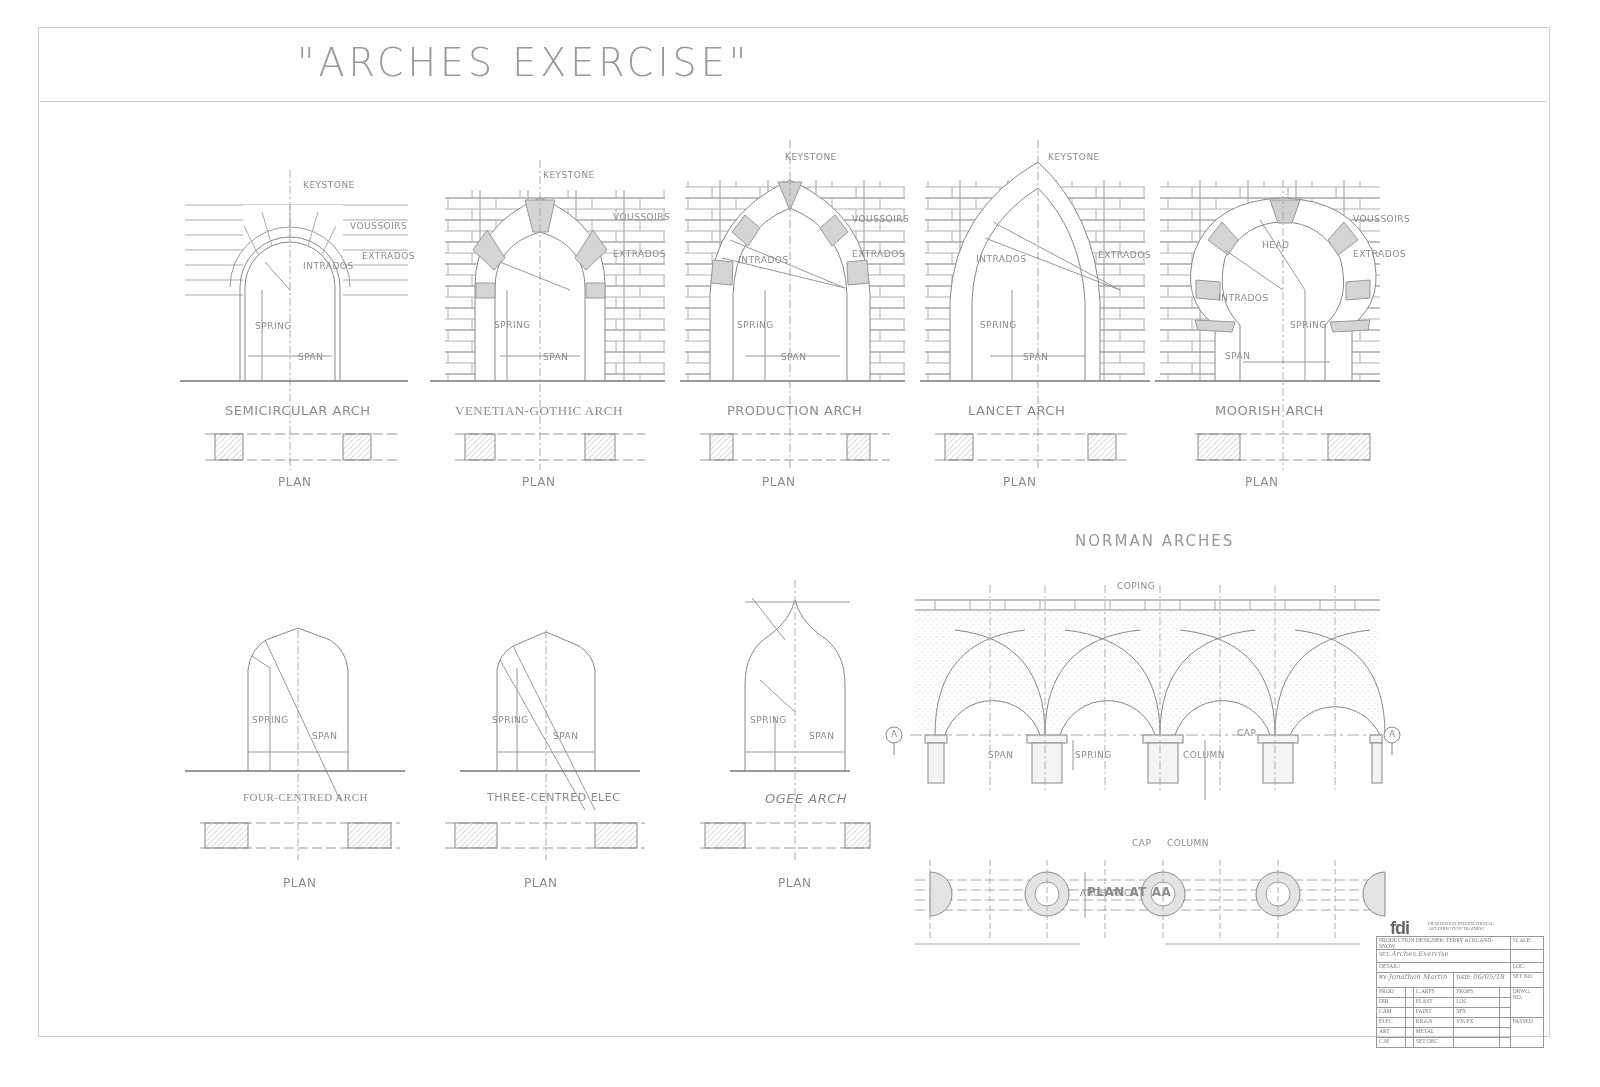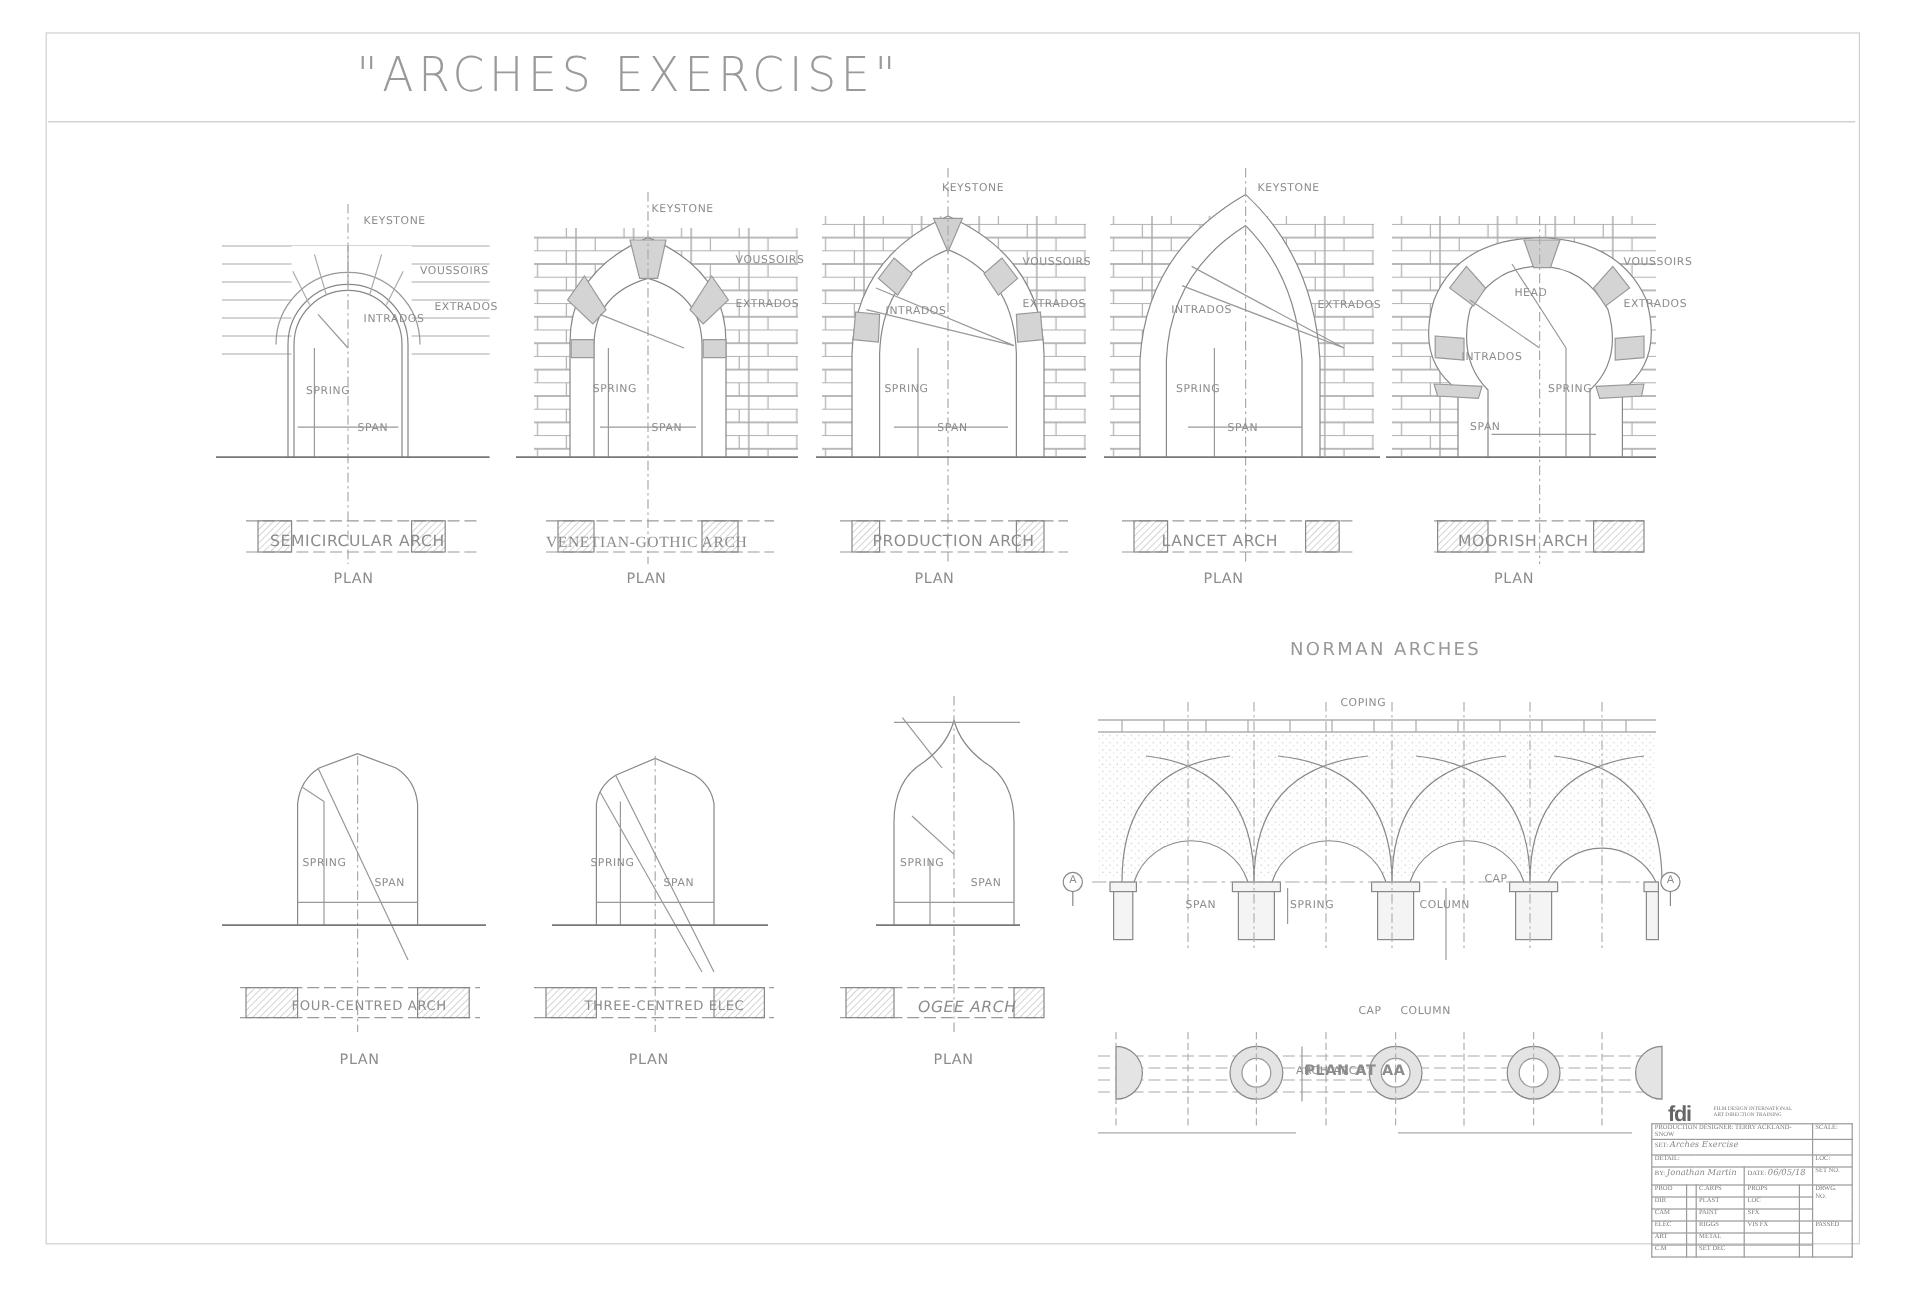--- a/index.html
+++ b/index.html
@@ -3,21 +3,21 @@
 <meta charset="utf-8">
 <style>
   html, body { margin:0; padding:0; background:#fff; }
   body { width:1600px; height:1087px; position:relative; overflow:hidden; font-family:"DejaVu Sans", sans-serif; color:#8a8a8a; }
   .sheet { position:absolute; left:38px; top:27px; width:1510px; height:1008px; border:1px solid #cfcfcf; }
   .title-band { position:absolute; left:40px; top:29px; width:1506px; height:72px; border-bottom:1px solid #c8c8c8; }
   .title { position:absolute; left:297px; top:40px; font-size:38px; letter-spacing:4px; color:#9a9a9a; font-weight:200; font-family:"DejaVu Sans", sans-serif; transform:scaleY(1.05); }
   svg.draw { position:absolute; left:0; top:0; }
   .lbl { position:absolute; font-size:13px; color:#8c8c8c; letter-spacing:0.5px; white-space:nowrap; }
   .lbl.small { font-size:9px; }
-  .lbl.cap { font-size:13px;margin-top:41px; }
+  .lbl.cap { font-size:13px; }
   .lbl.plan { font-size:12px; }
   .section-title { position:absolute; font-size:15px; color:#999; letter-spacing:2px; }
   
   .tblock { position:absolute; left:1376px; top:918px; width:170px; height:118px; font-family:"Liberation Serif", serif; color:#777; }
   .tb-logo { position:absolute; left:14px; top:0; width:40px; height:16px; }
   .tb-logo .f { position:absolute; left:0; top:0; font-size:18px; font-weight:bold; color:#666; font-family:"Liberation Sans", sans-serif; letter-spacing:-1px; }
   .tb-company { position:absolute; left:52px; top:3px; font-size:4.5px; line-height:5px; color:#777; }
   .tb-table { position:absolute; left:0; top:18px; width:168px; border-collapse:collapse; font-size:5.5px; }
   .tb-table td { border:1px solid #999; padding:0 2px; height:9px; vertical-align:top; color:#777; }
   .tb-hand { font-family:"DejaVu Serif", serif; font-style:italic; font-size:7px; color:#888; }
@@ -260,21 +260,21 @@
 <div class="lbl small" style="left:1353px;top:249px;">EXTRADOS</div>
 <div class="lbl small" style="left:1262px;top:240px;">HEAD</div>
 <div class="lbl small" style="left:1218px;top:293px;">INTRADOS</div>
 <div class="lbl small" style="left:1290px;top:320px;">SPRING</div>
 <div class="lbl small" style="left:1225px;top:351px;">SPAN</div>
 <div class="lbl cap" style="left:1215px;top:403px;">MOORISH ARCH</div>
 <div class="lbl plan" style="left:1245px;top:475px;">PLAN</div>
 
 <div class="lbl small" style="left:252px;top:715px;">SPRING</div>
 <div class="lbl small" style="left:312px;top:731px;">SPAN</div>
-<div class="lbl cap" style="left:243px;top:791px;font-size:11px;">FOUR-CENTRED ARCH</div>
+<div class="lbl cap" style="left:243px;top:791px;font-size:11px;font-family:Liberation Serif, serif;">FOUR-CENTRED ARCH</div>
 <div class="lbl plan" style="left:283px;top:876px;">PLAN</div>
 
 <div class="lbl small" style="left:492px;top:715px;">SPRING</div>
 <div class="lbl small" style="left:553px;top:731px;">SPAN</div>
 <div class="lbl cap" style="left:487px;top:791px;font-size:11px;">THREE-CENTRED ELEC</div>
 <div class="lbl plan" style="left:524px;top:876px;">PLAN</div>
 
 <div class="lbl small" style="left:750px;top:715px;">SPRING</div>
 <div class="lbl small" style="left:809px;top:731px;">SPAN</div>
 <div class="lbl cap" style="left:765px;top:791px;font-style:italic;">OGEE ARCH</div>

